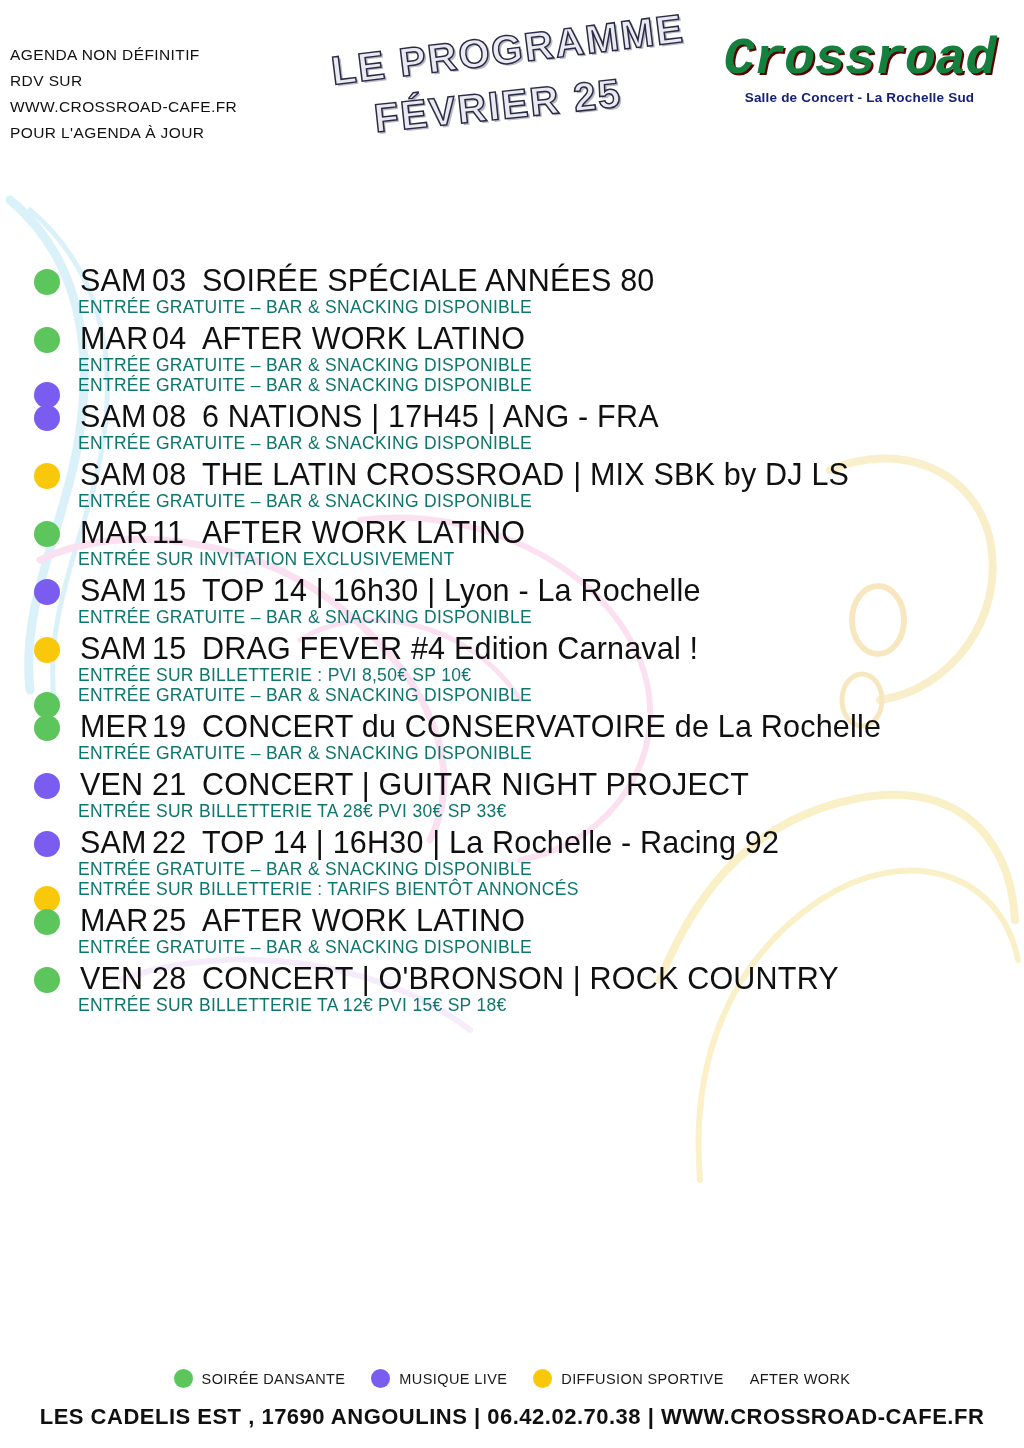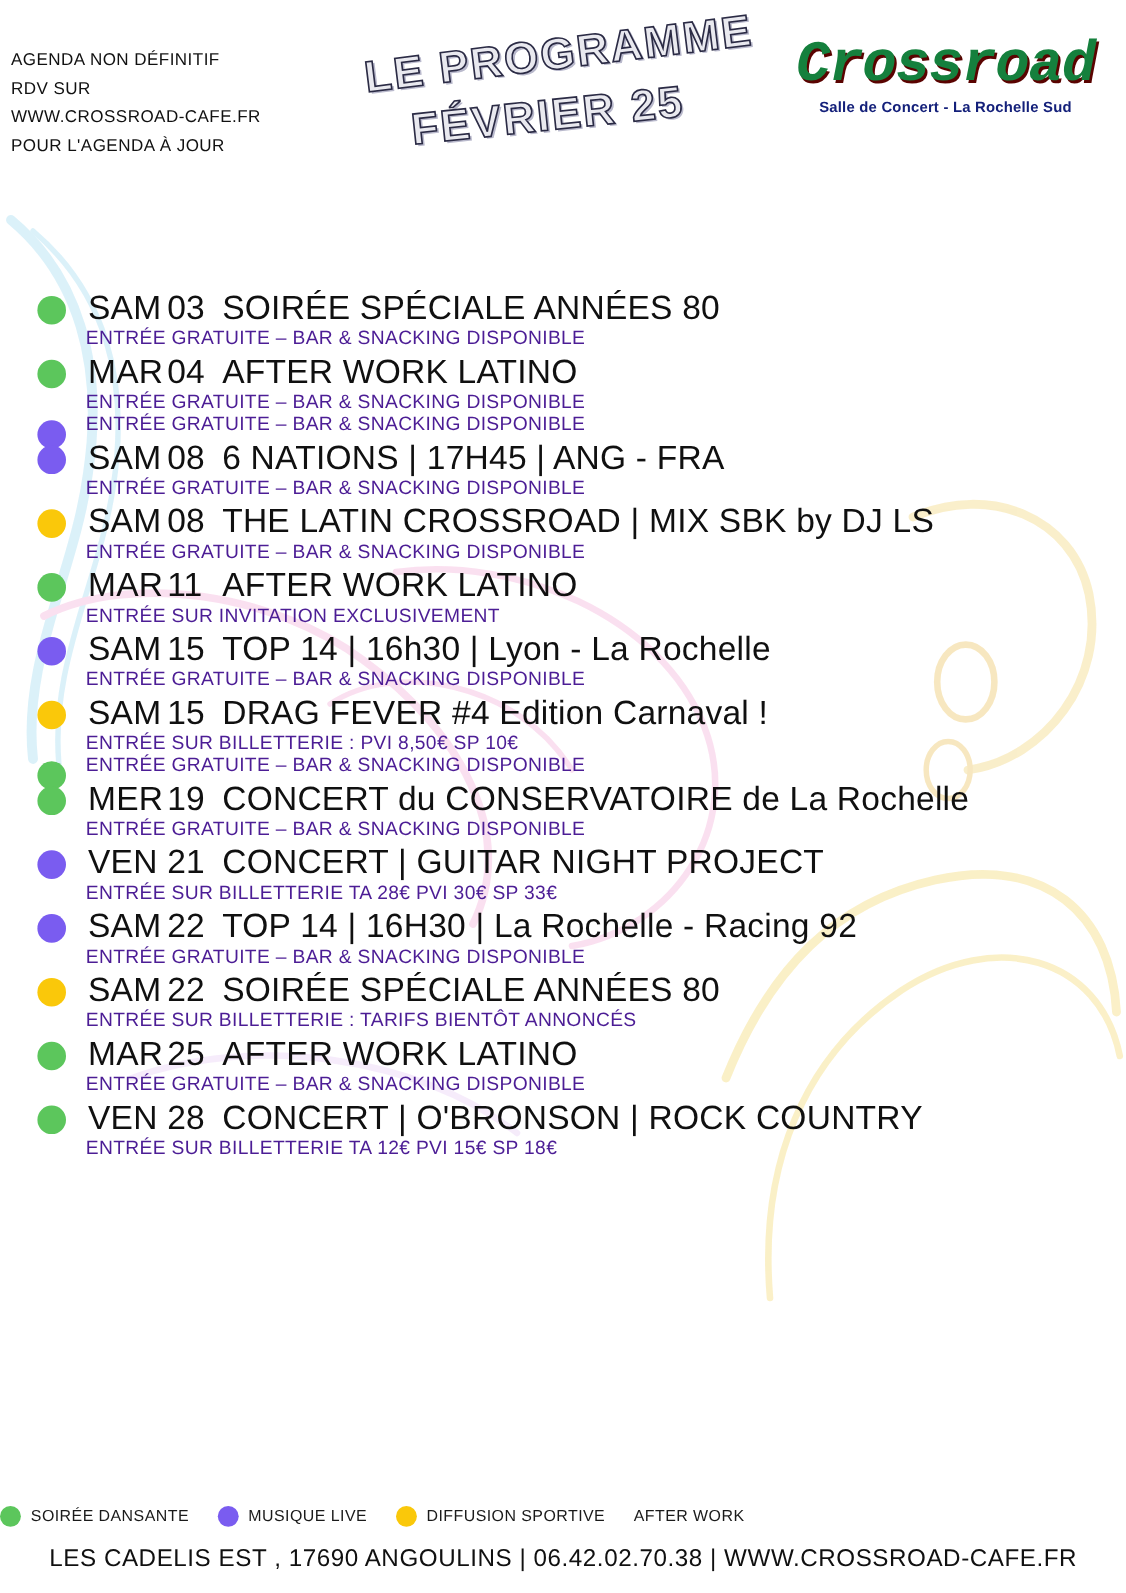--- a/index.html
+++ b/index.html
@@ -125,37 +125,38 @@
     min-width: 72px;
   }
   .ev-title .num {
     display: inline-block;
     min-width: 50px;
   }
   .ev-sub {
     font-size: 17.5px;
     line-height: 22px;
     letter-spacing: 0.3px;
-    color: #4c1d95;
+    color: #0f766e;
     text-transform: uppercase;
     margin-top: -3px;
     margin-left: -2px;
     white-space: nowrap;
   }
 
   
   .footer {
     position: absolute;
     z-index: 2;
     left: 0;
     right: 0;
     bottom: 18px;
   }
   .legend {
     display: flex;
+    justify-content: center;
     align-items: center;
     gap: 26px;
     margin-bottom: 16px;
   }
   .legend-item {
     display: flex;
     align-items: center;
     gap: 9px;
     font-size: 14.5px;
     letter-spacing: 0.4px;
@@ -166,20 +167,21 @@
     width: 19px;
     height: 19px;
     border-radius: 50%;
   }
   .contact {
     text-align: center;
     font-size: 22px;
     letter-spacing: 0.5px;
     color: #101010;
     text-transform: uppercase;
+    font-weight: bold;
   }
 </style>
 </head>
 <body>
 
 <div class="neon-layer">
   <svg width="1024" height="1448" viewBox="0 0 1024 1448" aria-hidden="true">
     <g fill="none" stroke-linecap="round" opacity="0.55">
       <path d="M10 200 C 70 250, 95 330, 80 430 C 68 520, 20 600, 30 690" stroke="#bfe6f5" stroke-width="9"></path>
       <path d="M30 210 C 95 265, 118 345, 103 442 C 90 530, 44 605, 54 700" stroke="#bfe6f5" stroke-width="5"></path>
@@ -270,21 +272,20 @@
       <div class="ev-title"><span class="day">VEN</span><span class="num">21</span><span>CONCERT | GUITAR NIGHT PROJECT</span></div>
       <div class="ev-sub">ENTRÉE SUR BILLETTERIE TA 28€ PVI 30€ SP 33€</div>
     </div>
     <div class="event">
       <span class="dot" style="background: rgb(122, 92, 240);"></span>
       <div class="ev-title"><span class="day">SAM</span><span class="num">22</span><span>TOP 14 | 16H30 | La Rochelle - Racing 92</span></div>
       <div class="ev-sub">ENTRÉE GRATUITE – BAR &amp; SNACKING DISPONIBLE</div>
     </div>
     <div class="event">
       <span class="dot" style="background: rgb(250, 200, 10);"></span>
-      <div class="ev-title"><span class="day">SAM</span><span class="num">22</span><span>SOIRÉE SPÉCIALE ANNÉES 80</span></div>
       <div class="ev-sub">ENTRÉE SUR BILLETTERIE : TARIFS BIENTÔT ANNONCÉS</div>
     </div>
     <div class="event">
       <span class="dot" style="background: rgb(92, 198, 92);"></span>
       <div class="ev-title"><span class="day">MAR</span><span class="num">25</span><span>AFTER WORK LATINO</span></div>
       <div class="ev-sub">ENTRÉE GRATUITE – BAR &amp; SNACKING DISPONIBLE</div>
     </div>
     <div class="event">
       <span class="dot" style="background: rgb(92, 198, 92);"></span>
       <div class="ev-title"><span class="day">VEN</span><span class="num">28</span><span>CONCERT | O'BRONSON | ROCK COUNTRY</span></div>

